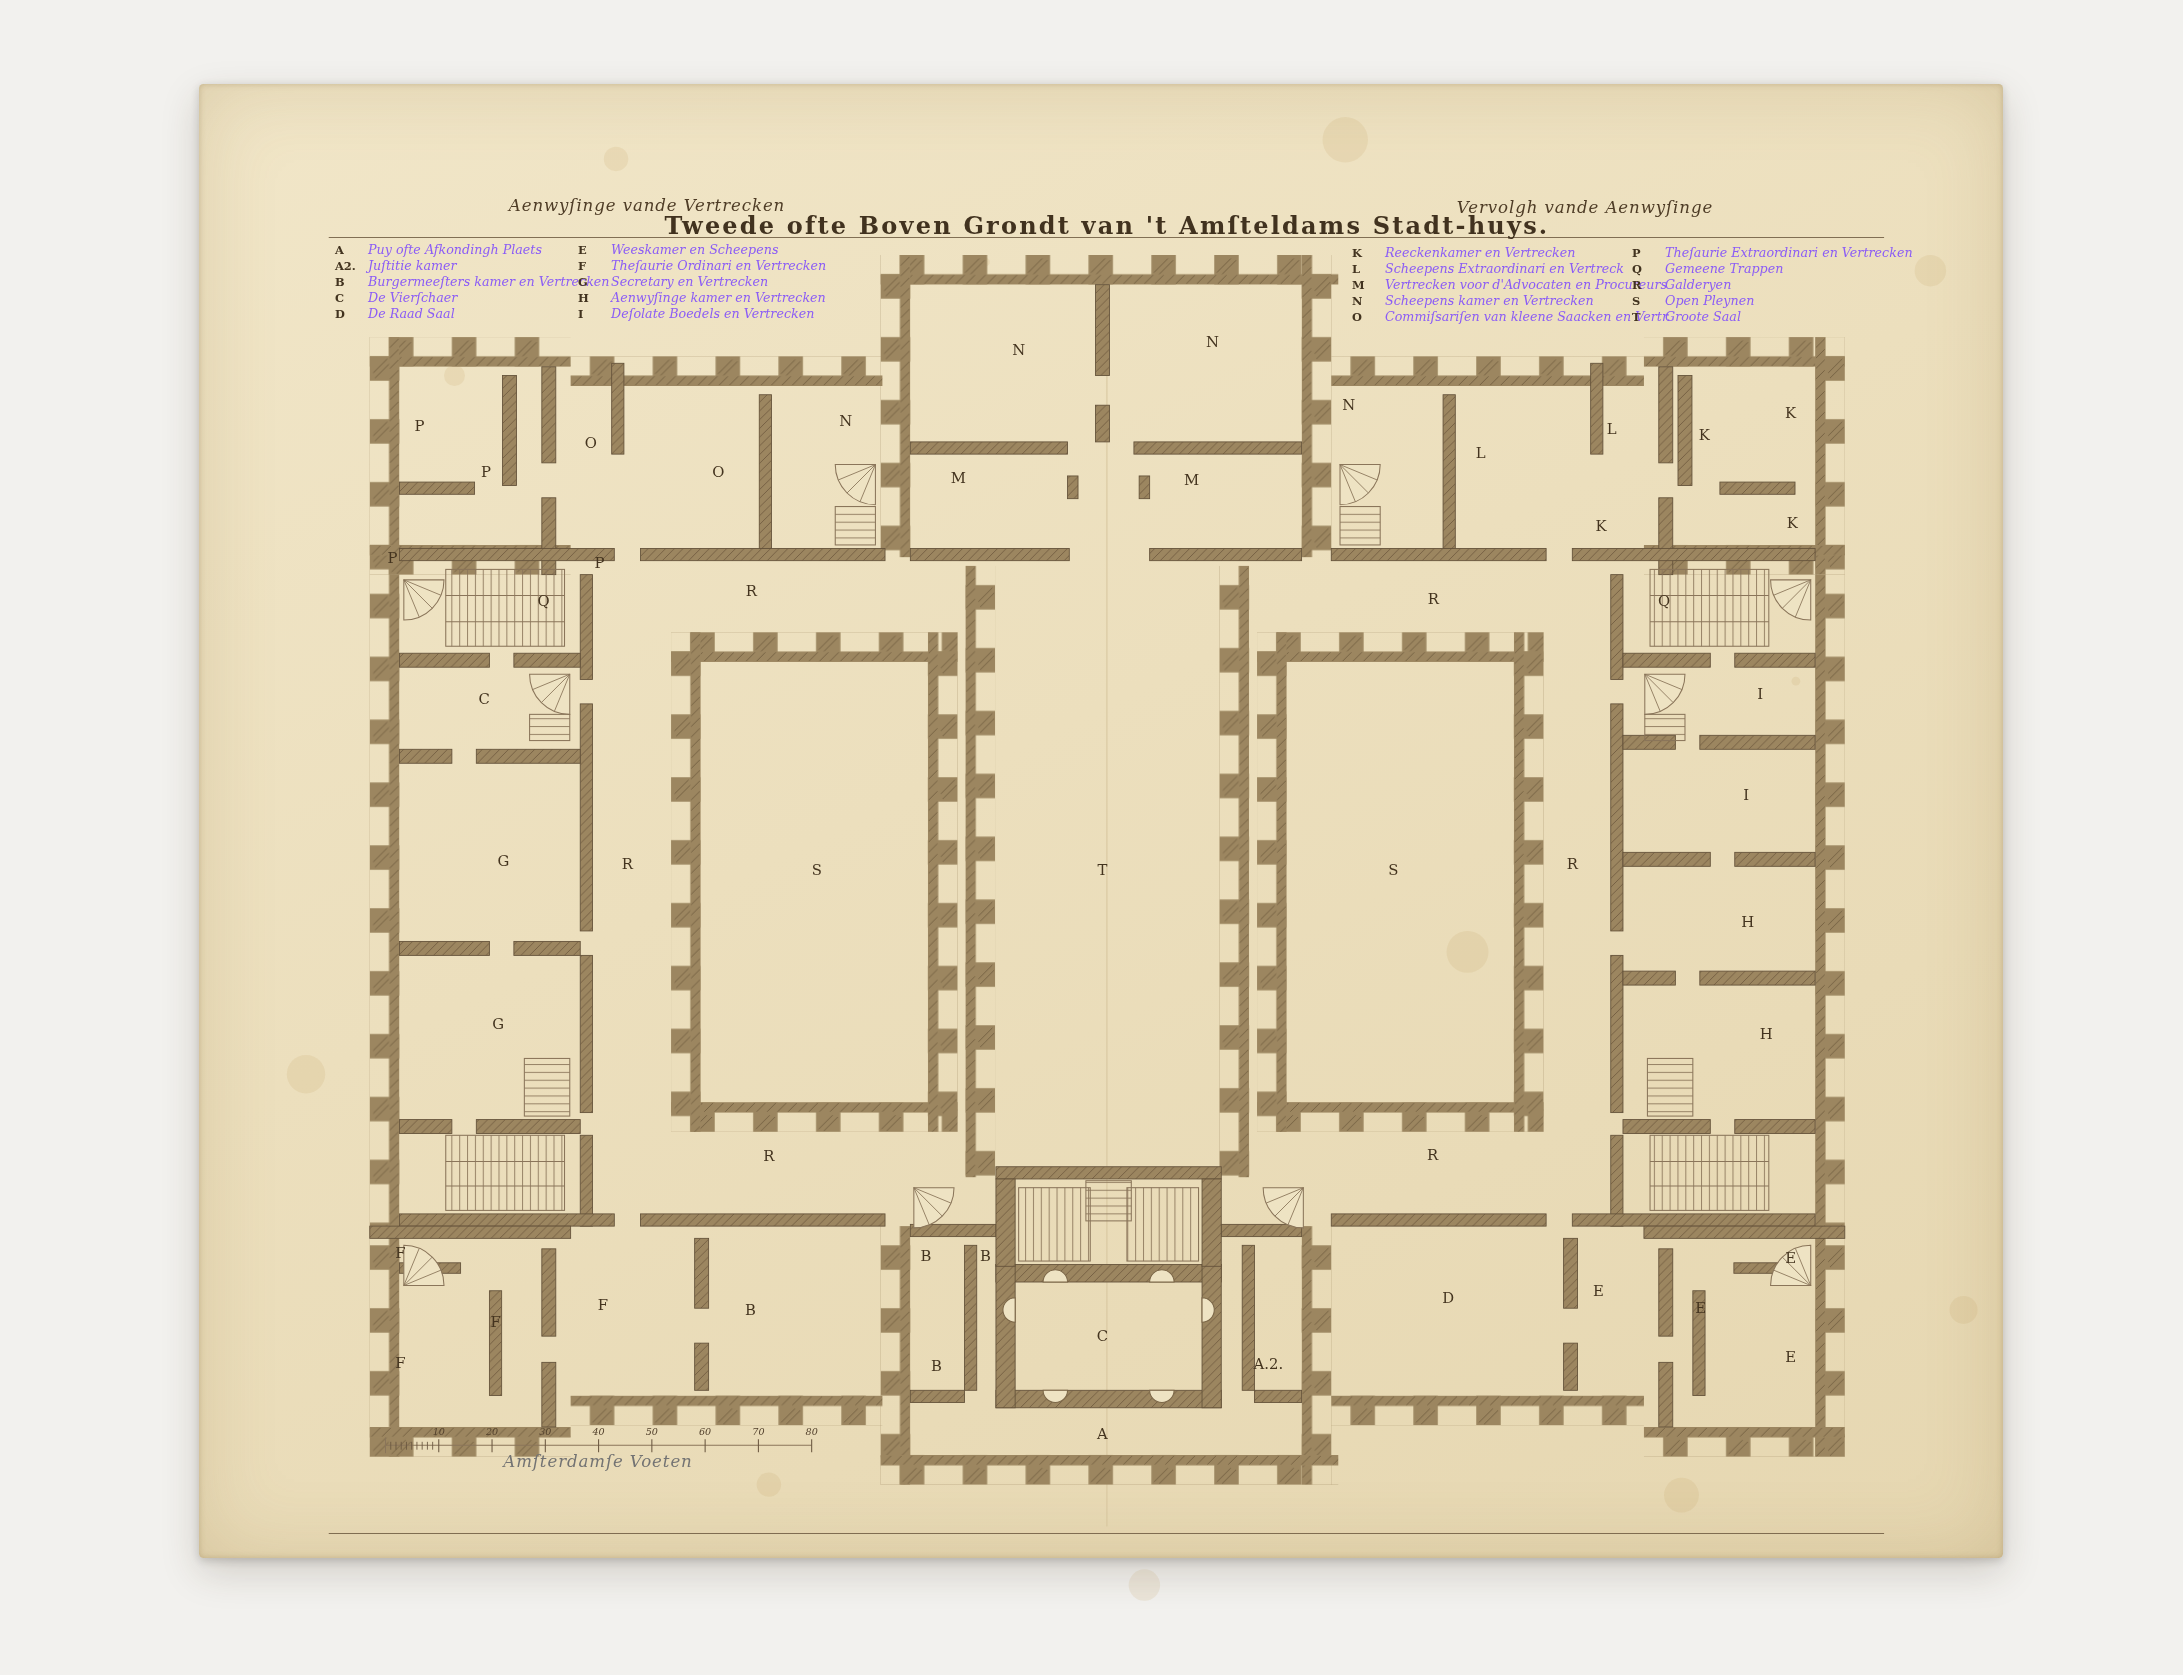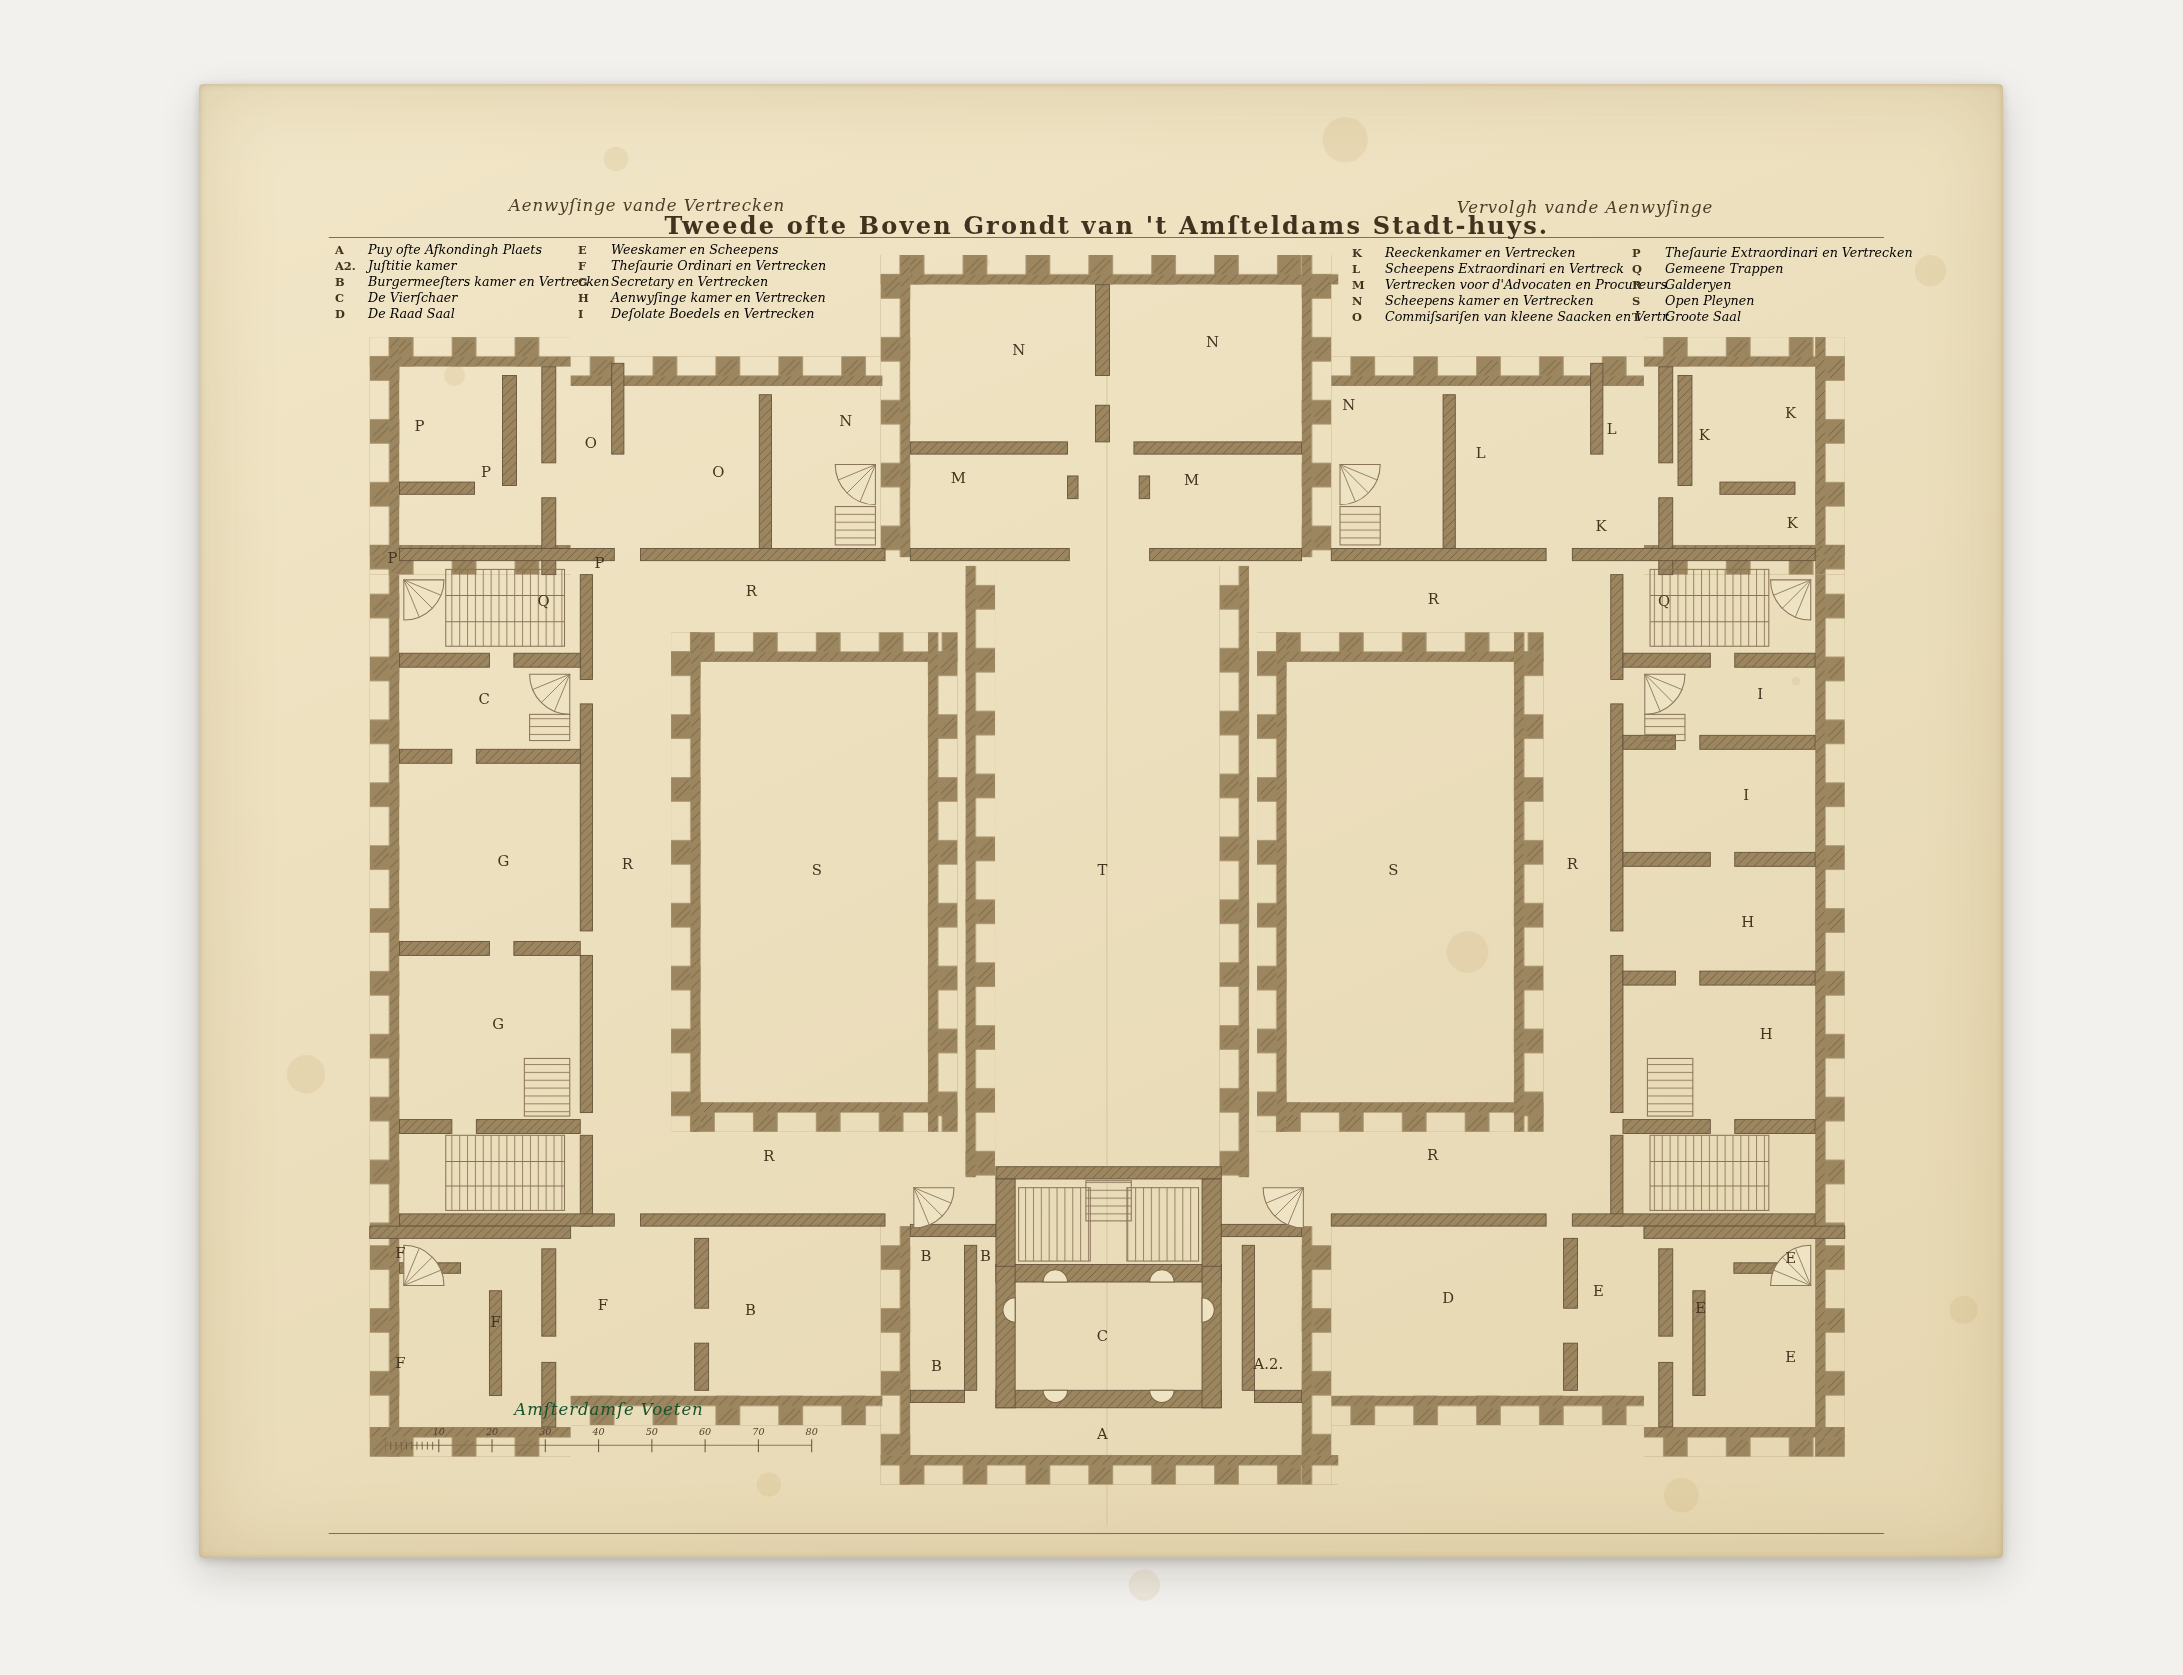--- a/index.html
+++ b/index.html
@@ -10,23 +10,23 @@
          box-shadow:0 2.6px 8.7px rgba(0,0,0,.16),0 14px 38px rgba(60,45,20,.18),
                     inset 0 0 79px rgba(140,110,55,.20), inset 0 0 6.1px rgba(120,90,40,.28);}
   .plan-svg{position:absolute;left:0;top:0;width:2184px;height:1675px;}
   .title{position:absolute;top:211px;left:1107px;transform:translateX(-50%);
          font-size:24px;letter-spacing:2.2px;font-weight:600;white-space:nowrap;color:#41321f;}
   .lheading{position:absolute;transform:translateX(-50%);font-style:italic;font-size:16.6px;
             letter-spacing:0.9px;white-space:nowrap;color:#4e3c26;}
   .lcol{position:absolute;}
   .lrow{height:16px;display:flex;align-items:baseline;}
   .lkey{width:33px;font-size:11.4px;font-weight:600;color:#42331f;}
-  .ltxt{font-style:italic;font-size:12.7px;white-space:nowrap;color:#000000;}
-  .caption{position:absolute;left:598px;top:1400px;transform:translateX(-50%);
-           font-style:italic;font-size:16.6px;letter-spacing:0.9px;color:#14532d;margin-left:11px;}
+  .ltxt{font-style:italic;font-size:12.7px;white-space:nowrap;color:#8b5cf6;}
+  .caption{position:absolute;left:598px;top:1452px;transform:translateX(-50%);
+           font-style:italic;font-size:16.6px;letter-spacing:0.9px;color:#737373;}
   .rl{font-family:"DejaVu Serif","Liberation Serif",serif;font-size:17px;fill:#44341f;text-anchor:middle;}
   .tick{font-family:"DejaVu Serif","Liberation Serif",serif;font-size:11px;font-style:italic;
         fill:#53412c;text-anchor:middle;}
   .w{fill:url(#wallhatch);stroke:#64523a;stroke-width:1;}
   .pw{stroke:none;}
   .st{fill:url(#tv);stroke:#8a755a;stroke-width:1.2;}
   .sth{fill:url(#th);stroke:#8a755a;stroke-width:1.2;}
   .sl{stroke:#8a755a;stroke-width:1.2;}
   .arc{fill:#eee3c3;stroke:#7b6647;stroke-width:1.2;}
   .rule{stroke:#6e5b41;stroke-width:1.3;opacity:.85;}

